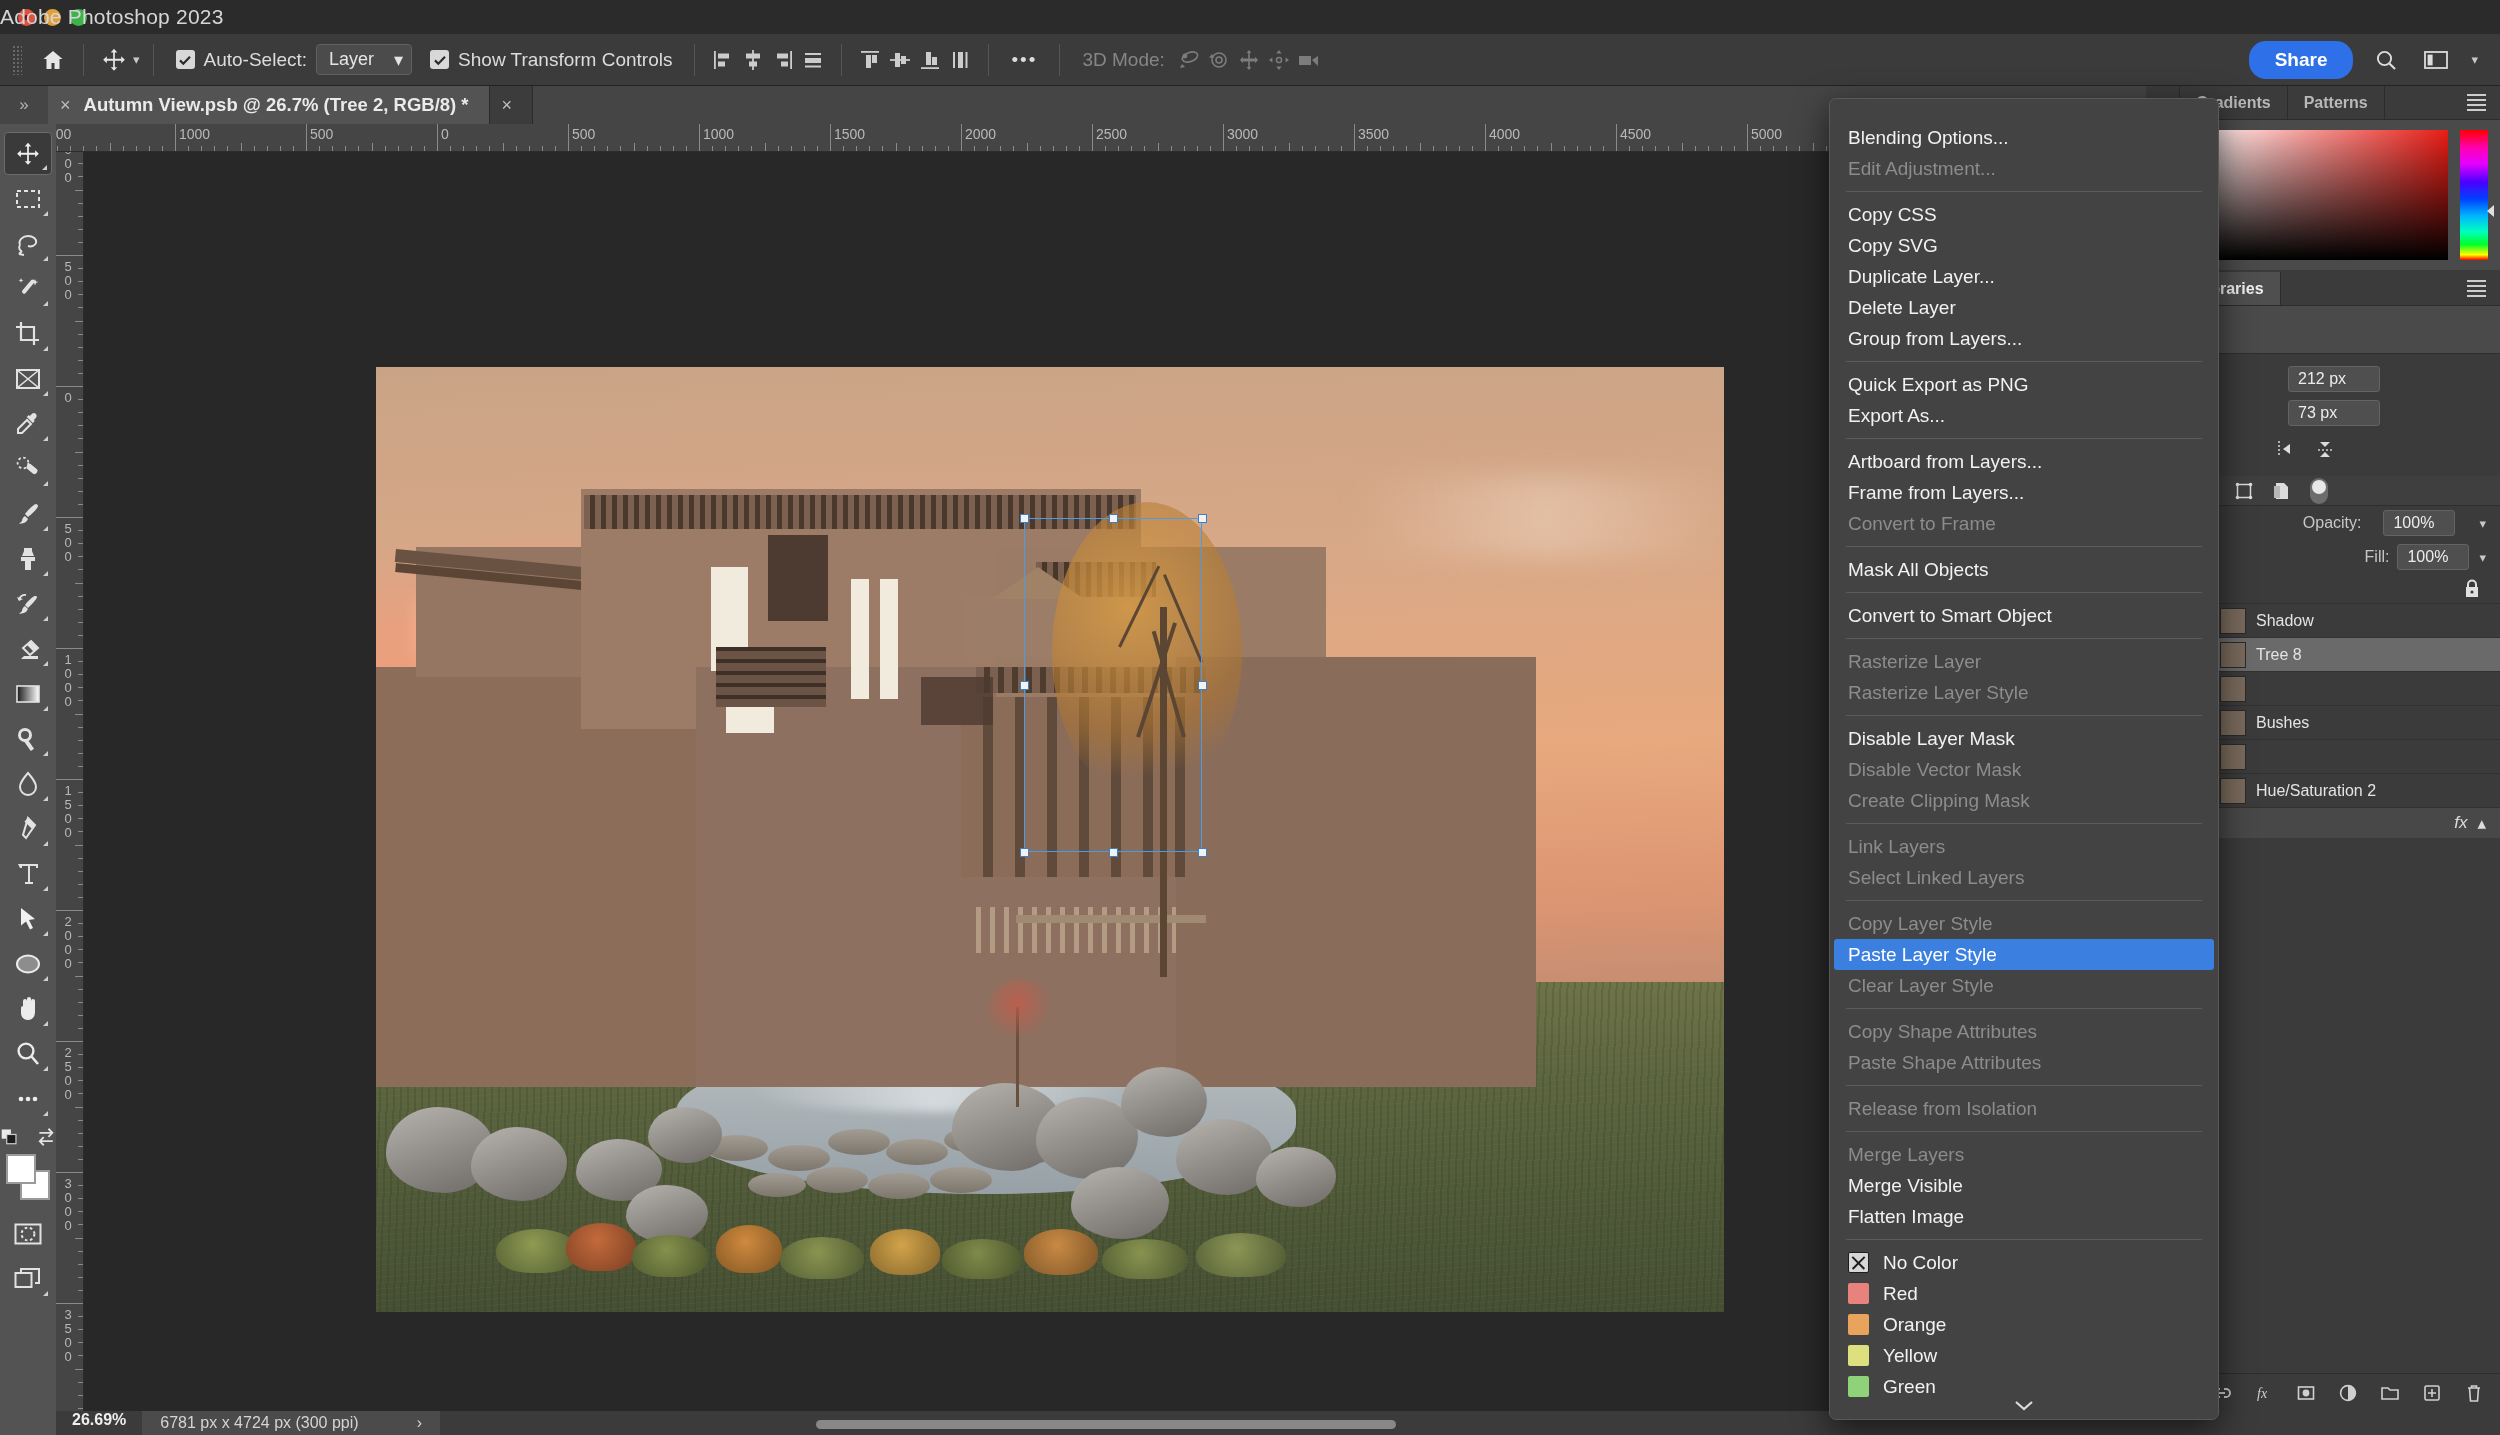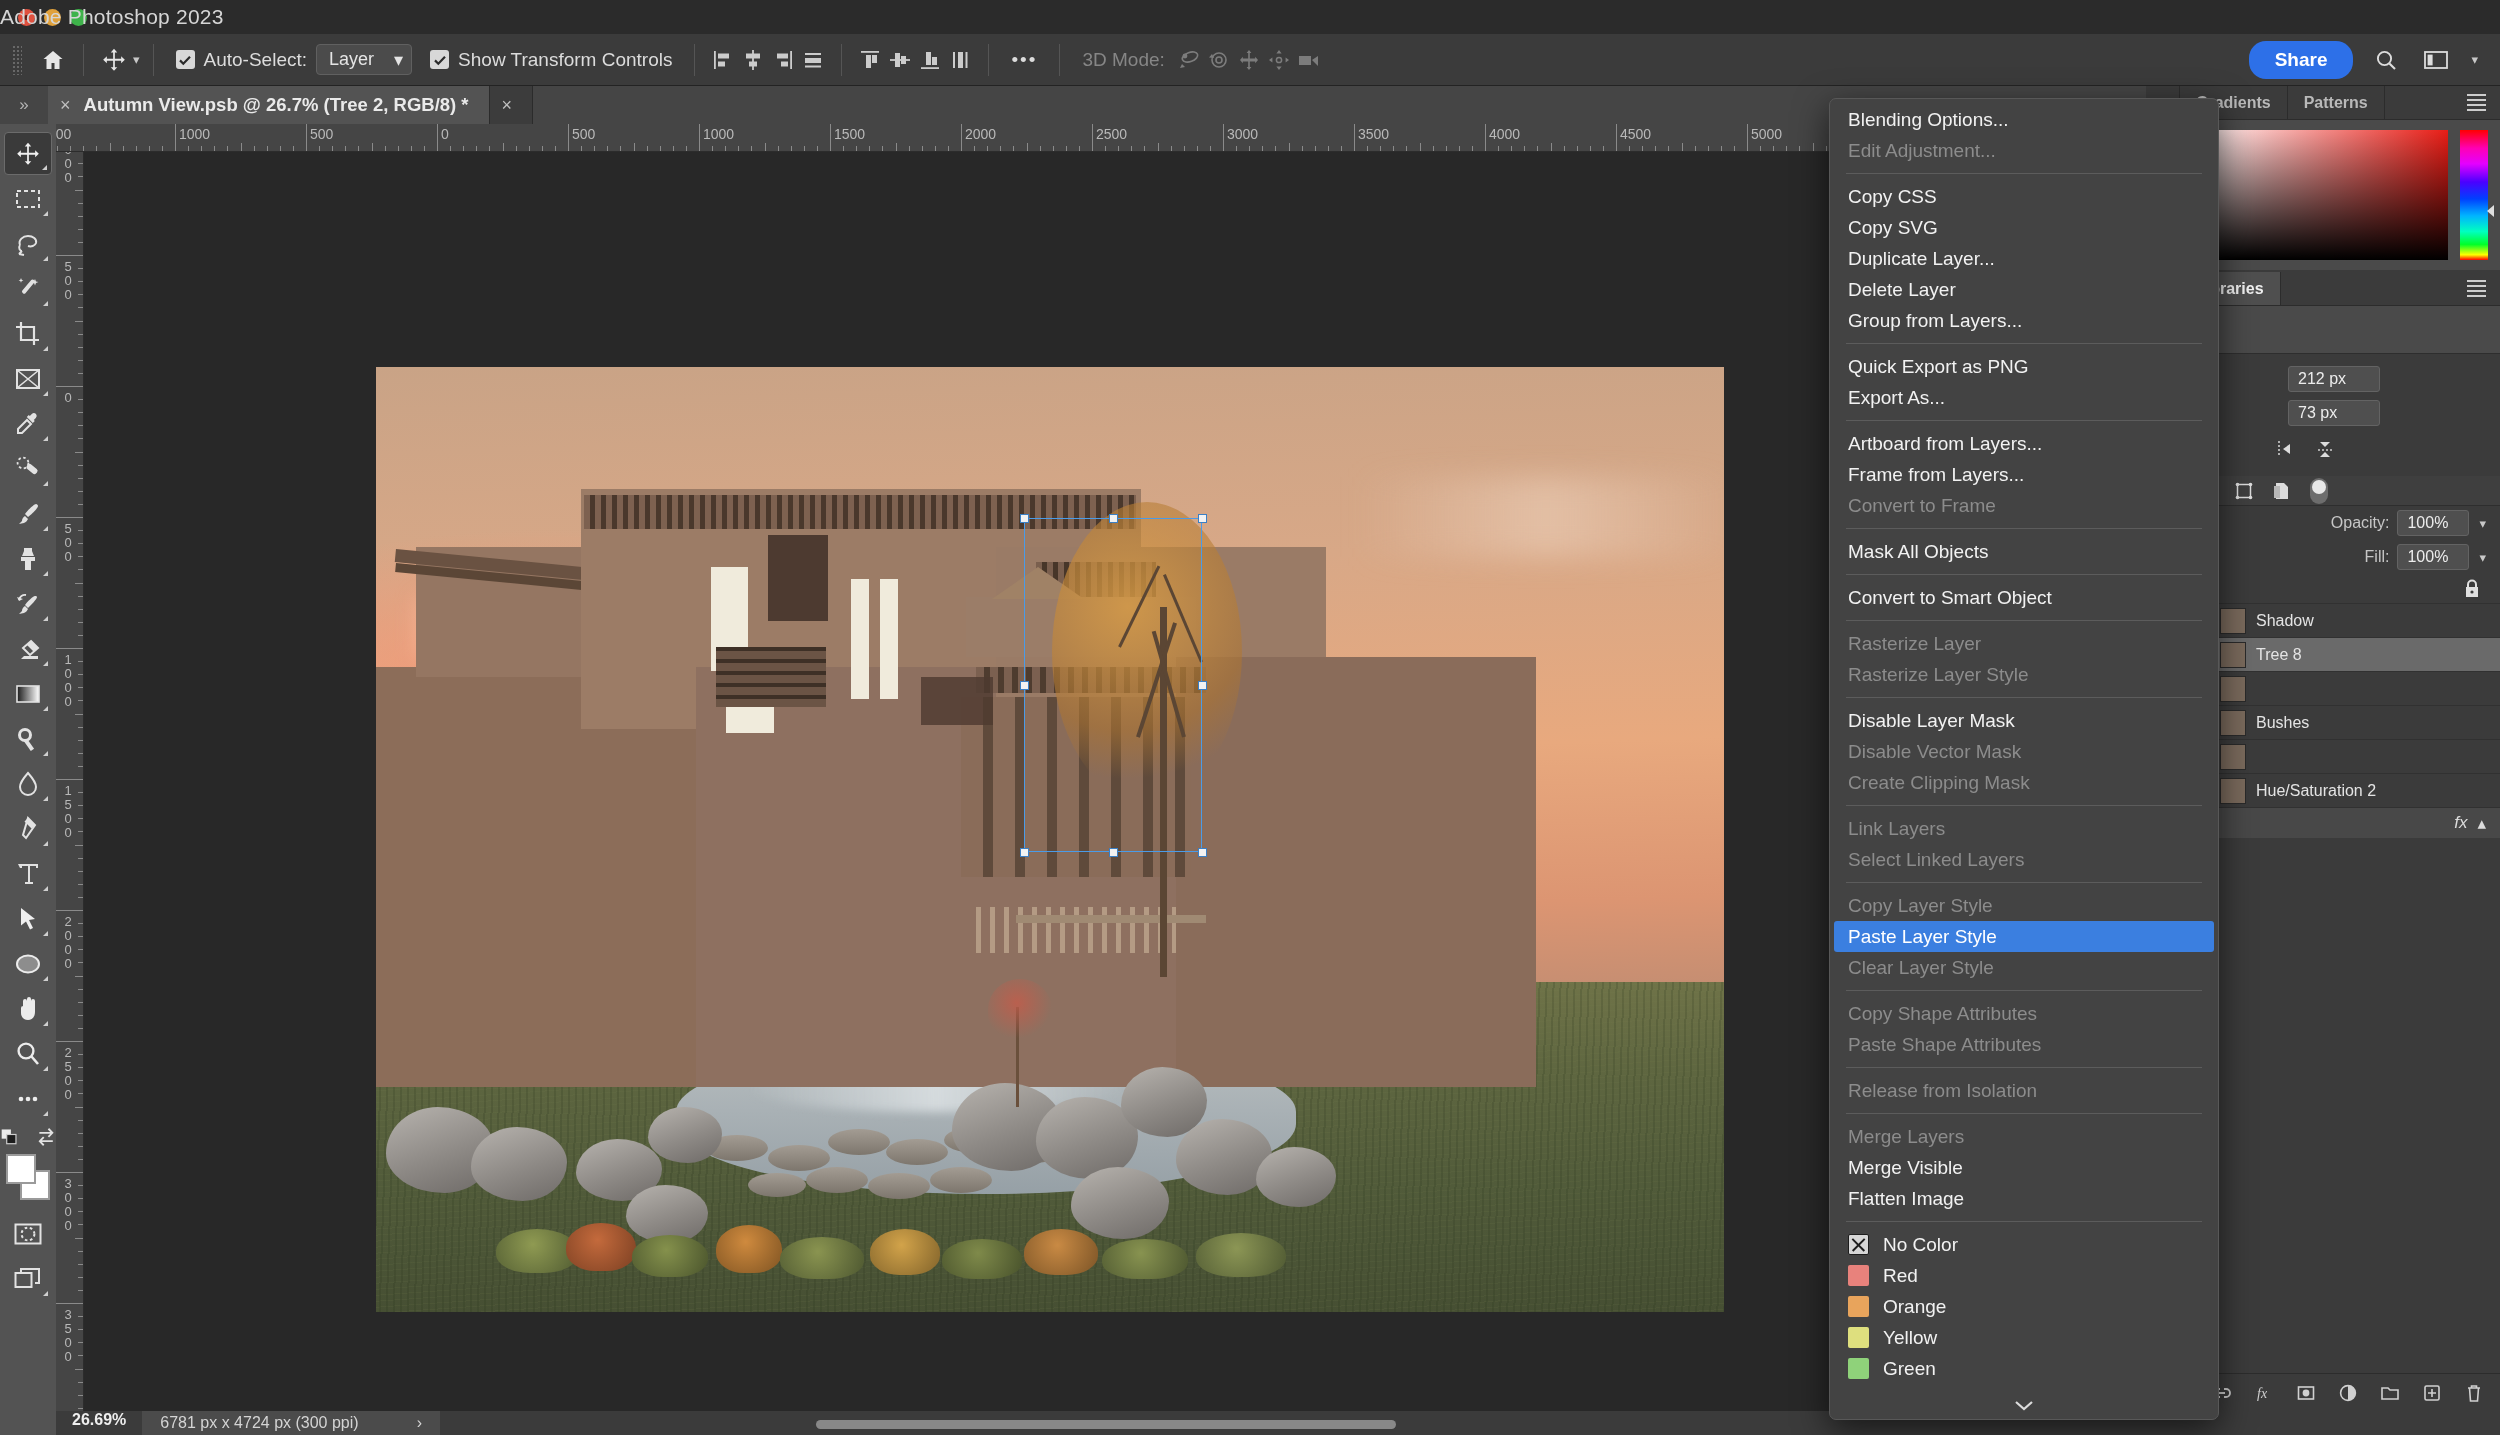--- a/index.html
+++ b/index.html
@@ -130,21 +130,21 @@
 
   
   .tbox { position:absolute; left:648px; top:151px; width:178px; height:334px;
     border:1px solid #4a9be8; }
   .handle { position:absolute; width:9px; height:9px; background:#f2f2f2;
     border:1px solid #3b7fc4; }
 
   
   .ctxmenu { position:absolute; left:1829px; top:98px; width:390px; height:1322px;
     background:#434343; border:1px solid #585858; border-radius:7px;
-    box-shadow:0 10px 34px rgba(0,0,0,.6); padding:5px 0 0; overflow:hidden; z-index:60; }
+    box-shadow:0 10px 34px rgba(0,0,0,.6); padding:23px 0 0; overflow:hidden; z-index:60; }
   .mi { height:31px; display:flex; align-items:center; padding:0 16px 0 18px;
     font-size:19px; color:#f2f2f2; white-space:nowrap; }
   .mi.dis { color:#8c8c8c; }
   .mi.hl { background:#3b7fe0; color:#fff; margin:0 4px; border-radius:3px;
     padding-left:14px; }
   .msep { height:1px; background:#5c5c5c; margin:7px 16px; }
   .swatch { width:21px; height:21px; margin-right:14px; border-radius:2px; flex:none; }
   .swatch.none { border:1.5px solid #1d1d1d; background:#d6d6d6; position:relative; }
   .swatch.none::before, .swatch.none::after { content:""; position:absolute;
     left:1px; top:9px; width:17px; height:1.5px; background:#1d1d1d; }
@@ -1213,21 +1213,21 @@
         <circle cx="16.5" cy="16.5" r="1.8" fill="#dcdcdc"></circle>
       </svg>
     <svg width="20" height="20" viewBox="0 0 20 20">
         <path d="M4 2h8l4 4v12H4z" fill="#dcdcdc"></path>
         <path d="M2 5h6v12H2z" fill="#b8b8b8"></path>
       </svg>
     <div style="width:18px;height:26px;border-radius:9px;background:#6d6d6d;position:relative">
       <div style="width:14px;height:14px;border-radius:50%;background:#e8e8e8;position:absolute;left:2px;top:2px"></div>
     </div>
   </div>
-  <div class="prow" style="justify-content:flex-end;gap:8px">
+  <div class="prow" style="justify-content:flex-end;gap:22px">
     <span class="plabel" style="text-align:right;width:auto">Opacity:</span>
     <span class="pfield" style="min-width:72px">100%</span>
     <span class="chev">▾</span>
   </div>
   <div class="prow" style="justify-content:flex-end;gap:8px">
     <span class="plabel" style="text-align:right;width:auto">Fill:</span>
     <span class="pfield" style="min-width:72px">100%</span>
     <span class="chev">▾</span>
   </div>
   <div class="lock-row">

